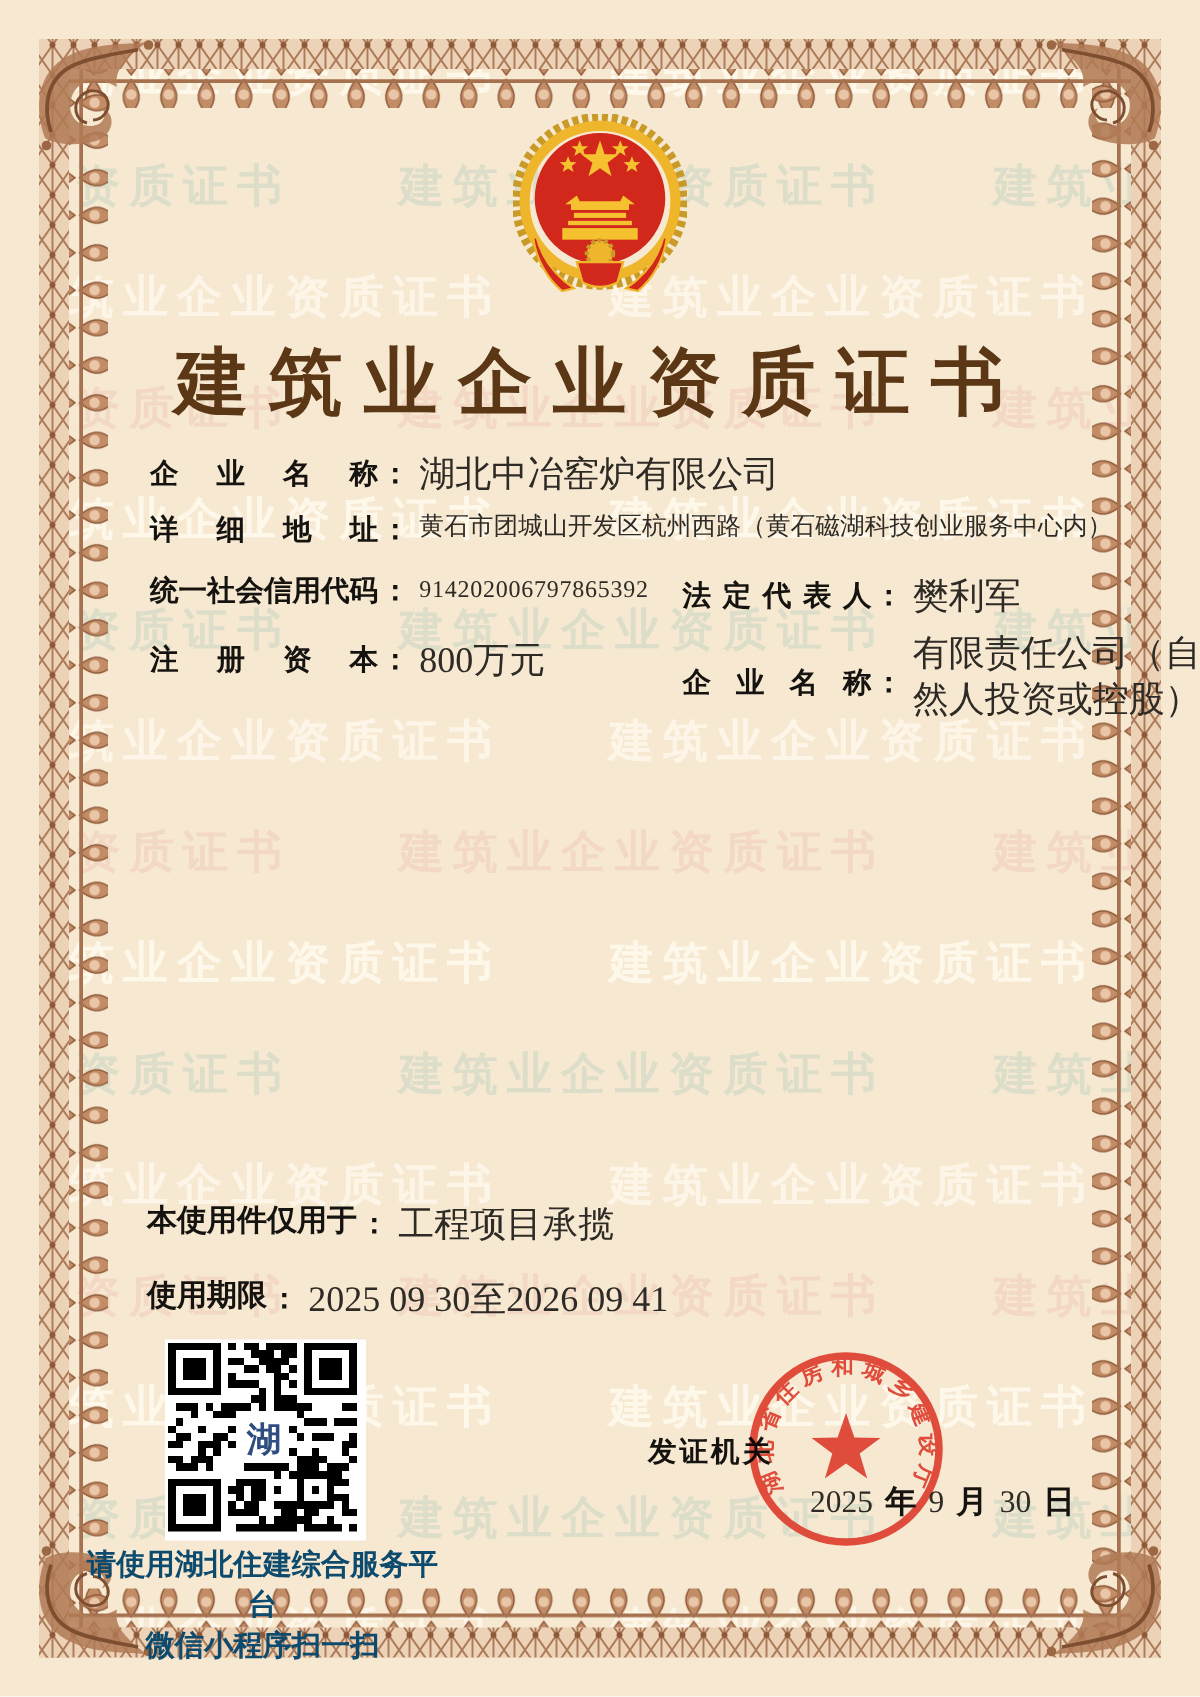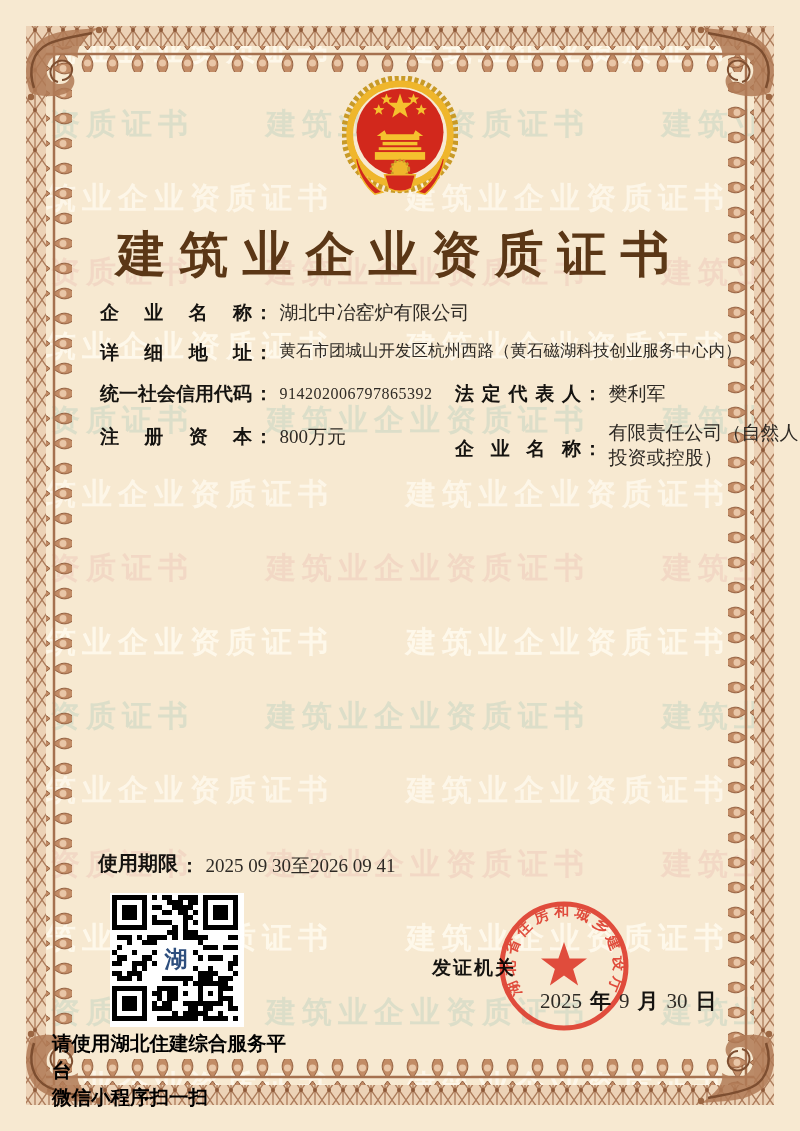--- a/index.html
+++ b/index.html
@@ -14,39 +14,39 @@
   
   .content{position:absolute;left:0;top:0;width:800px;height:1131px;z-index:6;}
   .emblem{position:absolute;left:342px;top:76px;}
   .cert-title{position:absolute;left:0;right:0;top:222px;margin:0;text-align:center;
               font-size:49px;font-weight:900;color:#5b3716;letter-spacing:14px;}
   .frow{position:absolute;left:100px;right:46px;height:34px;}
   .lbl{display:inline-block;font-weight:700;color:#151310;font-size:19px;
        text-align:justify;text-align-last:justify;vertical-align:middle;}
   .w152{width:152px;}
   .colon{font-weight:700;color:#151310;font-size:19px;margin:0 2px 0 2px;vertical-align:middle;}
-  .val{font-family:"Liberation Serif",serif;font-size:19px;color:#2e2a25;vertical-align:middle;}
+  .val{font-family:"Liberation Serif",serif;font-size:24px;color:#2e2a25;vertical-align:middle;}
   .val-code{font-size:16px;letter-spacing:0.5px;}
   .val-addr{font-size:16.5px;position:relative;top:-2px;}
   .rcell{position:absolute;left:355px;top:0;white-space:nowrap;}
   .rlbl{display:inline-block;width:126px;font-weight:700;color:#151310;font-size:19px;
         text-align:justify;text-align-last:justify;vertical-align:middle;}
   .val-wrap{display:inline-block;width:205px;white-space:normal;line-height:1.3;
             vertical-align:middle;position:relative;top:-3px;}
   
   .usage-row{position:absolute;left:98px;white-space:nowrap;}
   .ulbl{font-weight:700;color:#151310;font-size:20px;}
   
   .qr-box{position:absolute;left:110px;top:893px;width:130px;height:130px;background:#ffffff;padding:2px;}
   .qr-box svg{display:block;width:126px;height:126px;}
   .qr-logo{position:absolute;left:50px;top:50px;width:32px;height:32px;background:#ffffff;
            display:flex;align-items:center;justify-content:center;
            color:#2d4e7e;font-weight:900;font-size:23px;font-family:"Liberation Serif",serif;}
-  .qr-note{position:absolute;left:52px;top:1030px;width:246px;
-           font-weight:700;color:#000000;font-size:19.5px;line-height:27px;}
+  .qr-note{position:absolute;left:52px;top:1030px;width:246px;text-align:center;
+           font-weight:700;color:#0c4a6e;font-size:19.5px;line-height:27px;}
   
   .issuer-label{position:absolute;left:432px;top:955px;font-weight:700;font-size:19px;
                 color:#151310;letter-spacing:2px;}
   .seal{position:absolute;left:494px;top:896px;mix-blend-mode:multiply;opacity:0.9;}
   .date-row{position:absolute;left:536px;top:987px;white-space:nowrap;}
   .dt-num{font-family:"Liberation Serif",serif;font-size:21px;color:#2e2a25;margin:0 4px;}
   .dt-cn{font-weight:700;font-size:21px;color:#151310;margin:0 4px;}
 </style>
 </head>
 <body>
@@ -168,20 +168,24 @@
       <span class="lbl w152">注册资本</span><span class="colon">：</span>
       <span class="val">800万元</span>
       <span class="rcell">
         <span class="rlbl">企业名称</span><span class="colon">：</span>
         <span class="val val-wrap">有限责任公司（自然人投资或控股）</span>
       </span>
     </div>
 
 
 
+    <div class="usage-row" style="top:800px">
+      <span class="ulbl">本使用件仅用于</span><span class="colon">：</span>
+      <span class="val">工程项目承揽</span>
+    </div>
     <div class="usage-row" style="top:850px">
       <span class="ulbl">使用期限</span><span class="colon">：</span>
       <span class="val">2025 09 30至2026 09 41</span>
     </div>
 
     <div class="qr-box">
       <svg id="qr-svg" viewBox="0 0 25 25" shape-rendering="crispEdges">
           <rect x="8" y="0" width="1" height="1" fill="#000"></rect>
           <rect x="10" y="0" width="1" height="1" fill="#000"></rect>
           <rect x="11" y="0" width="1" height="1" fill="#000"></rect>

